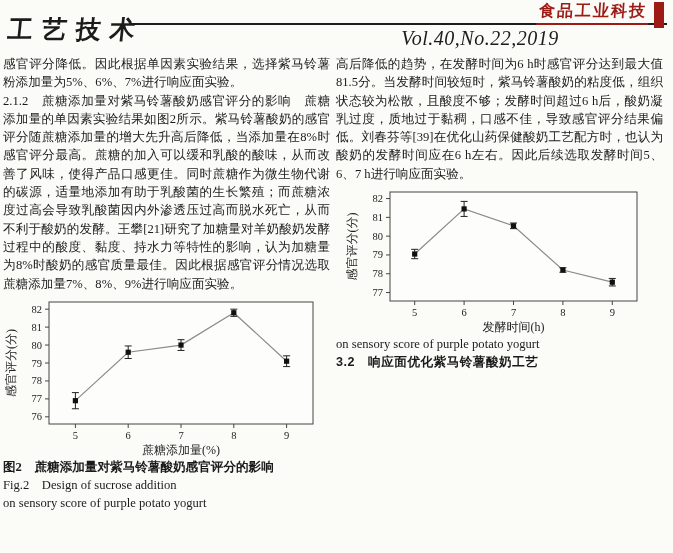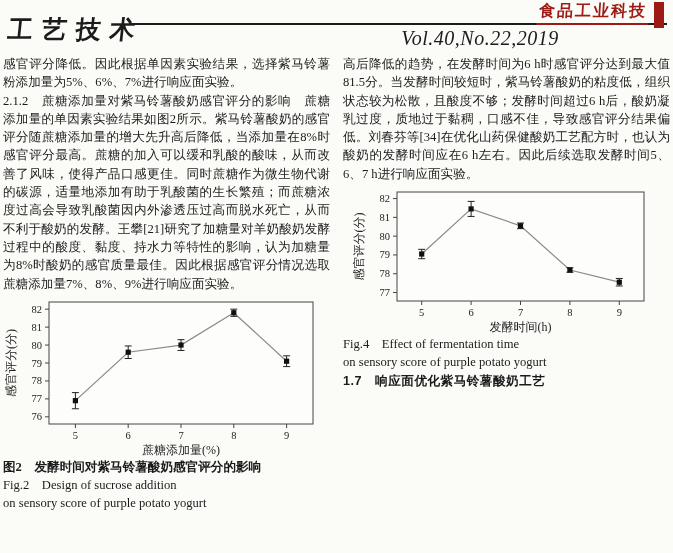--- a/index.html
+++ b/index.html
@@ -29,21 +29,21 @@
     transform:skewX(-4deg);
   }
   .logo-bar{position:absolute;right:9px;top:2px;width:10px;height:26px;background:#9e1b15;}
   .vol{
     position:absolute;top:27px;left:370px;width:220px;
     text-align:center;font-style:italic;font-size:20px;letter-spacing:.5px;
   }
   
   .cols{
     position:absolute;top:55px;left:3px;
-    display:grid;grid-template-columns:327px 327px;column-gap:13px;
+    display:grid;grid-template-columns:327px 327px;column-gap:6px;
   }
   .col p{
     margin:0;font-size:12.6px;line-height:18.3px;text-align:justify;
     text-justify:inter-character;
   }
   .chart-box{position:relative;margin:2px 0 0 0;}
   .cap-cn{
     margin:2px 0 0 0;text-align:center;font-weight:bold;
     font-size:12.3px;line-height:16px;
   }
@@ -115,27 +115,27 @@
             <line x1="280.1" y1="60.82352941176487" x2="287.1" y2="60.82352941176487" stroke="#222" stroke-width="1"></line>
             <line x1="280.1" y1="71.5882352941177" x2="287.1" y2="71.5882352941177" stroke="#222" stroke-width="1"></line>
             <rect x="69.80000000000001" y="103.07647058823514" width="5.2" height="5.2" fill="#111111"></rect>
             <rect x="122.60000000000001" y="54.63529411764718" width="5.2" height="5.2" fill="#111111"></rect>
             <rect x="175.4" y="47.458823529411795" width="5.2" height="5.2" fill="#111111"></rect>
             <rect x="228.2" y="15.164705882353077" width="5.2" height="5.2" fill="#111111"></rect>
             <rect x="281" y="63.605882352941286" width="5.2" height="5.2" fill="#111111"></rect>
             <text x="178" y="159" font-size="12" text-anchor="middle">蔗糖添加量(%)</text>
             <text x="12" y="68" font-size="12" text-anchor="middle" transform="rotate(-90 12 68)">感官评分(分)</text>
           </svg></div>
-      <p class="cap-cn">图2　发酵时间对紫马铃薯酸奶感官评分的影响</p>
+      <p class="cap-cn">图2　蔗糖添加量对紫马铃薯酸奶感官评分的影响</p>
       <p class="cap-en">Fig.2　Design of sucrose addition</p>
       <p class="cap-en">on sensory score of purple potato yogurt</p>
     </div>
 
     <div class="col">
-      <p>高后降低的趋势，在发酵时间为6 h时感官评分达到最大值81.5分。当发酵时间较短时，紫马铃薯酸奶的粘度低，组织状态较为松散，且酸度不够；发酵时间超过6 h后，酸奶凝乳过度，质地过于黏稠，口感不佳，导致感官评分结果偏低。刘春芬等[34]在优化山药保健酸奶工艺配方时，也认为酸奶的发酵时间应在6 h左右。因此后续选取发酵时间5、6、7 h进行响应面实验。</p>
+      <p>高后降低的趋势，在发酵时间为6 h时感官评分达到最大值81.5分。当发酵时间较短时，紫马铃薯酸奶的粘度低，组织状态较为松散，且酸度不够；发酵时间超过6 h后，酸奶凝乳过度，质地过于黏稠，口感不佳，导致感官评分结果偏低。刘春芬等[39]在优化山药保健酸奶工艺配方时，也认为酸奶的发酵时间应在6 h左右。因此后续选取发酵时间5、6、7 h进行响应面实验。</p>
       <div class="chart-box" style="width:305px;height:150px;margin-left:8px;"><svg width="305" height="150" xmlns="http://www.w3.org/2000/svg">
             <rect x="46" y="7" width="247" height="109" fill="#fdfdfb" stroke="#444" stroke-width="1"></rect>
             <line x1="42" y1="107.5431034482758" x2="46" y2="107.5431034482758" stroke="#444"></line>
             <text x="39" y="111.0431034482758" font-size="10.5" text-anchor="end">77</text>
             <line x1="42" y1="88.74999999999993" x2="46" y2="88.74999999999993" stroke="#444"></line>
             <text x="39" y="92.24999999999993" font-size="10.5" text-anchor="end">78</text>
             <line x1="42" y1="69.95689655172407" x2="46" y2="69.95689655172407" stroke="#444"></line>
             <text x="39" y="73.45689655172407" font-size="10.5" text-anchor="end">79</text>
             <line x1="42" y1="51.163793103448185" x2="46" y2="51.163793103448185" stroke="#444"></line>
             <text x="39" y="54.663793103448185" font-size="10.5" text-anchor="end">80</text>
@@ -170,19 +170,18 @@
             <line x1="264.8" y1="93.4482758620689" x2="271.8" y2="93.4482758620689" stroke="#222" stroke-width="1"></line>
             <line x1="264.8" y1="100.96551724137936" x2="271.8" y2="100.96551724137936" stroke="#222" stroke-width="1"></line>
             <rect x="68.10000000000001" y="66.41724137931033" width="5.2" height="5.2" fill="#111111"></rect>
             <rect x="117.5" y="21.313793103448123" width="5.2" height="5.2" fill="#111111"></rect>
             <rect x="166.9" y="38.22758620689652" width="5.2" height="5.2" fill="#111111"></rect>
             <rect x="216.29999999999998" y="82.39137931034472" width="5.2" height="5.2" fill="#111111"></rect>
             <rect x="265.7" y="94.60689655172413" width="5.2" height="5.2" fill="#111111"></rect>
             <text x="169.5" y="146" font-size="12" text-anchor="middle">发酵时间(h)</text>
             <text x="12" y="61.5" font-size="12" text-anchor="middle" transform="rotate(-90 12 61.5)">感官评分(分)</text>
           </svg></div>
-      <p class="cap-en">Fig.4　Effect of fermentation time</p>
       <p class="cap-en">on sensory score of purple potato yogurt</p>
-      <p class="sec-head">1.7　响应面优化紫马铃薯酸奶工艺</p>
+      <p class="sec-head">3.2　响应面优化紫马铃薯酸奶工艺</p>
     </div>
 
   </div>
 </div>
 
 </body></html>

